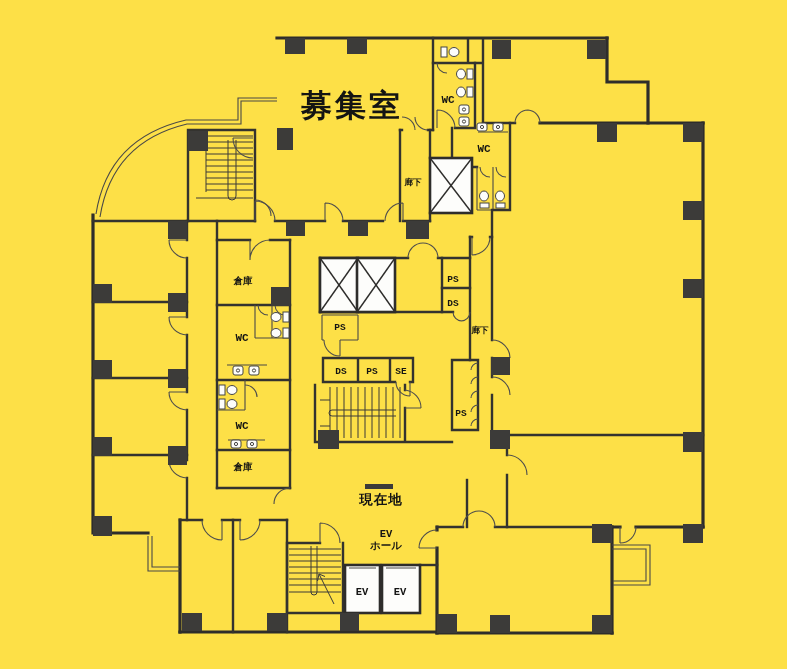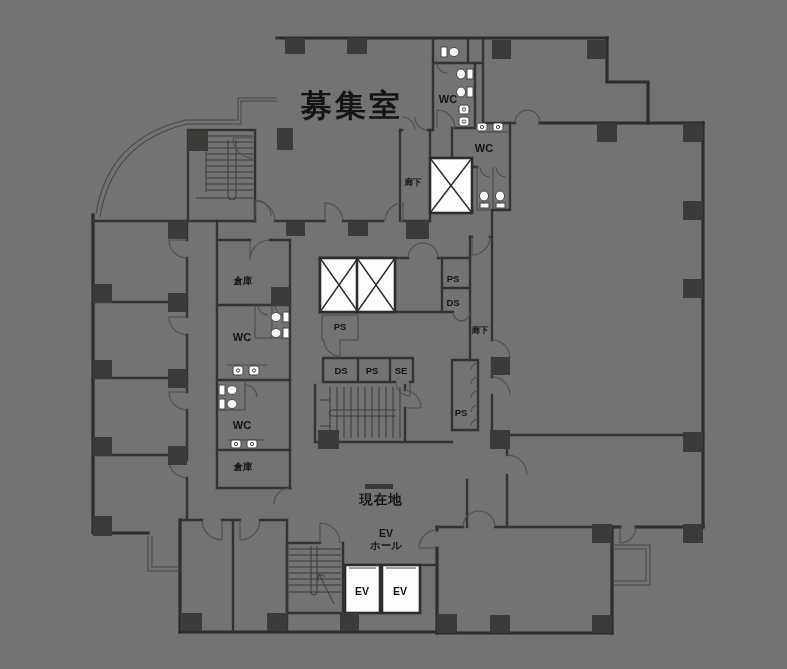--- a/index.html
+++ b/index.html
@@ -1,18 +1,18 @@
 <!DOCTYPE html>
 <html><head>
 <meta charset="utf-8">
 <style>
   html,body{margin:0;padding:0;background:#e8e8e6;}
   body{width:787px;height:669px;overflow:hidden;
        font-family:"Liberation Sans","DejaVu Sans",sans-serif;}
-  .plan-wrap{width:787px;height:669px;background:#737373;position:relative;}
+  .plan-wrap{width:787px;height:669px;background:#fde047;position:relative;font-family:Liberation Mono, monospace;}
   svg{display:block;}
   .wall-ext{stroke:#2e2d2b;stroke-width:3.2;fill:none;stroke-linecap:square;}
   .wall-int{stroke:#34332f;stroke-width:2.4;fill:none;stroke-linecap:square;}
   .wall-thin{stroke:#4a4947;stroke-width:1.1;fill:none;}
   .door{stroke:#4f4e4c;stroke-width:1.1;fill:none;}
   .tread{stroke:#3c3b39;stroke-width:1;fill:none;}
   .pier{fill:#3c3b39;stroke:none;}
   .shaft{stroke:#2e2d2b;stroke-width:2.6;fill:#fdfdfb;}
   .shaft-x{stroke:#2e2d2b;stroke-width:1.4;}
   .fixture{stroke:#454443;stroke-width:1;fill:#fdfdfb;}

